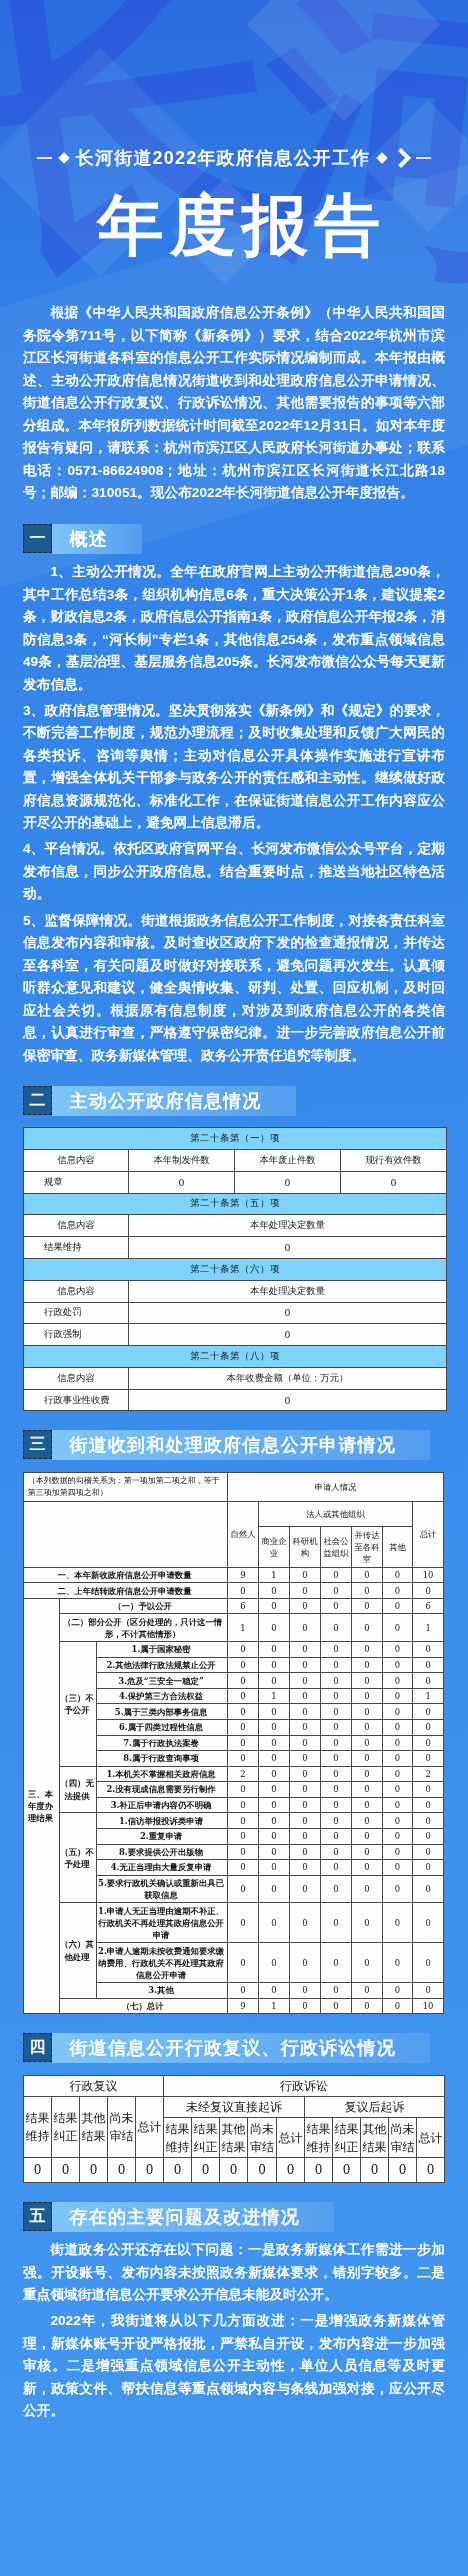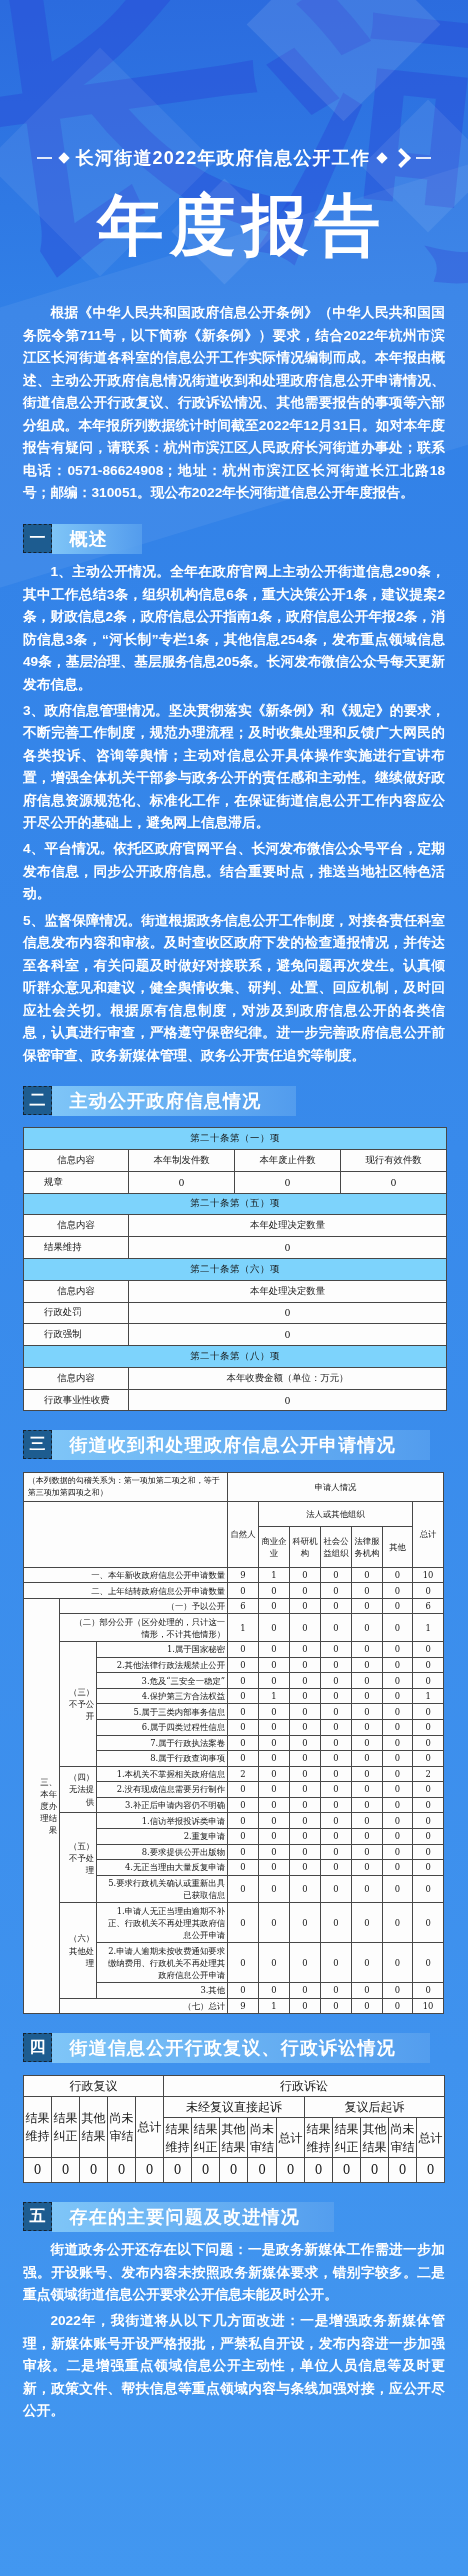--- a/index.html
+++ b/index.html
@@ -47,21 +47,21 @@
   .tbl{border-collapse:collapse;width:376px;margin-top:11.2px;background:#fdfdfd;
        font-family:"DejaVu Serif",serif;color:#151515;table-layout:fixed;border:1.2px solid #3a3a3a;}
   .tbl td{border:0.6px solid #474747;padding:1.9px 2.5px;text-align:center;vertical-align:middle;
           word-break:break-all;}
   .band-row{background:#7dd3fc;font-size:9.4px;height:17.5px;letter-spacing:0.6px;}
   .t2 td{font-size:9.4px;height:17px;}
   .t2 .lc{text-align:left;padding-left:20px;}
   .t3 td{font-size:8.4px;padding:1.2px 1.9px;line-height:1.45;}
   .t3 tr{height:15px;}
   .t3 .note{text-align:left;font-size:8px;padding:2.5px 3.7px;}
-  .t3 .lc{text-align:right;padding-left:9px;}
+  .t3 .lc{text-align:center;padding-left:0;font-weight:bold;}
   .t3 .hc{font-size:8.4px;}
   .t4 td{font-size:12px;padding:1.2px 1.2px;line-height:1.5;margin-left:40px;}
   .t4 tr{height:16px;}
 </style>
 </head>
 <body>
 
 <div class="page">
 
   <div class="banner">
@@ -193,21 +193,21 @@
       <tr style="height:25px">
         <td colspan="3" rowspan="2"></td>
         <td class="hc" rowspan="2">自然人</td>
         <td class="hc" colspan="5">法人或其他组织</td>
         <td class="hc" rowspan="2">总计</td>
       </tr>
       <tr style="height:41px">
         <td class="hc">商业企业</td>
         <td class="hc">科研机构</td>
         <td class="hc">社会公益组织</td>
-        <td class="hc">法律服务机构</td>
+        <td class="hc">并传达至各科室</td>
         <td class="hc">其他</td>
       </tr>
 
       <tr>
         <td class="lc" colspan="3">一、本年新收政府信息公开申请数量</td>
         <td>9</td>
             <td>1</td>
             <td>0</td>
             <td>0</td>
             <td>0</td>

